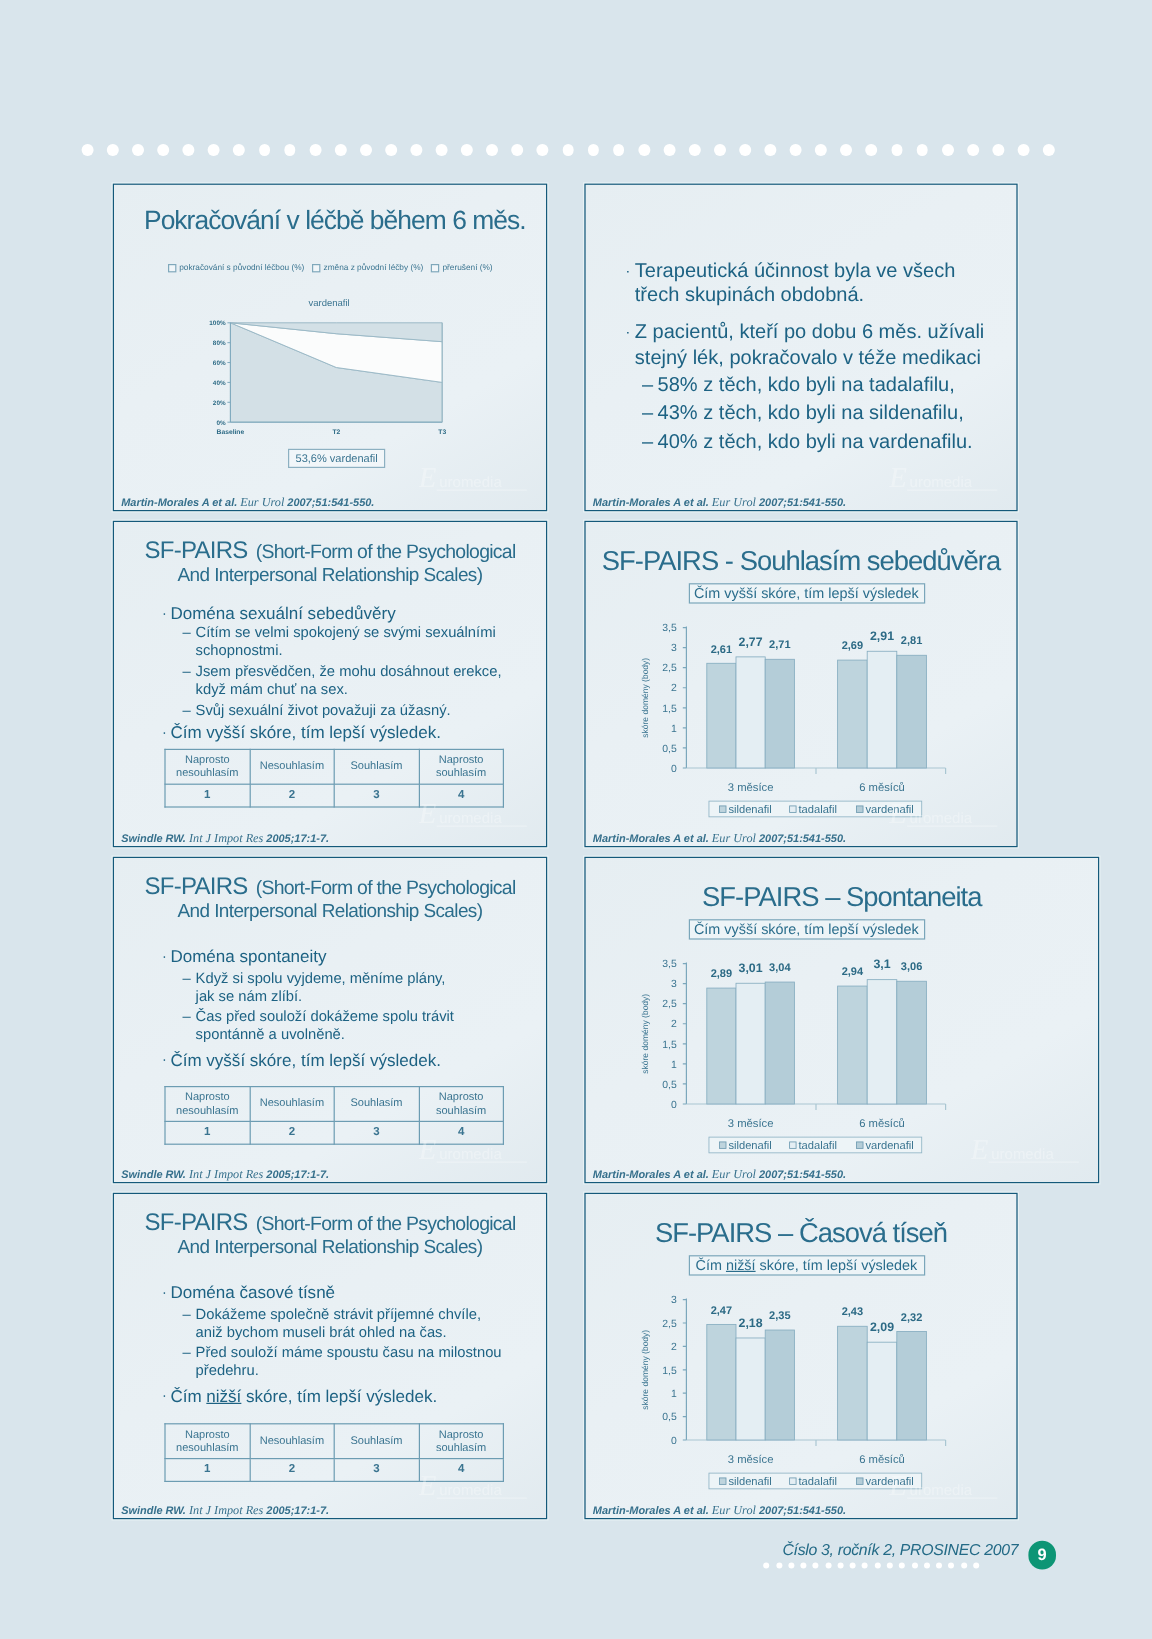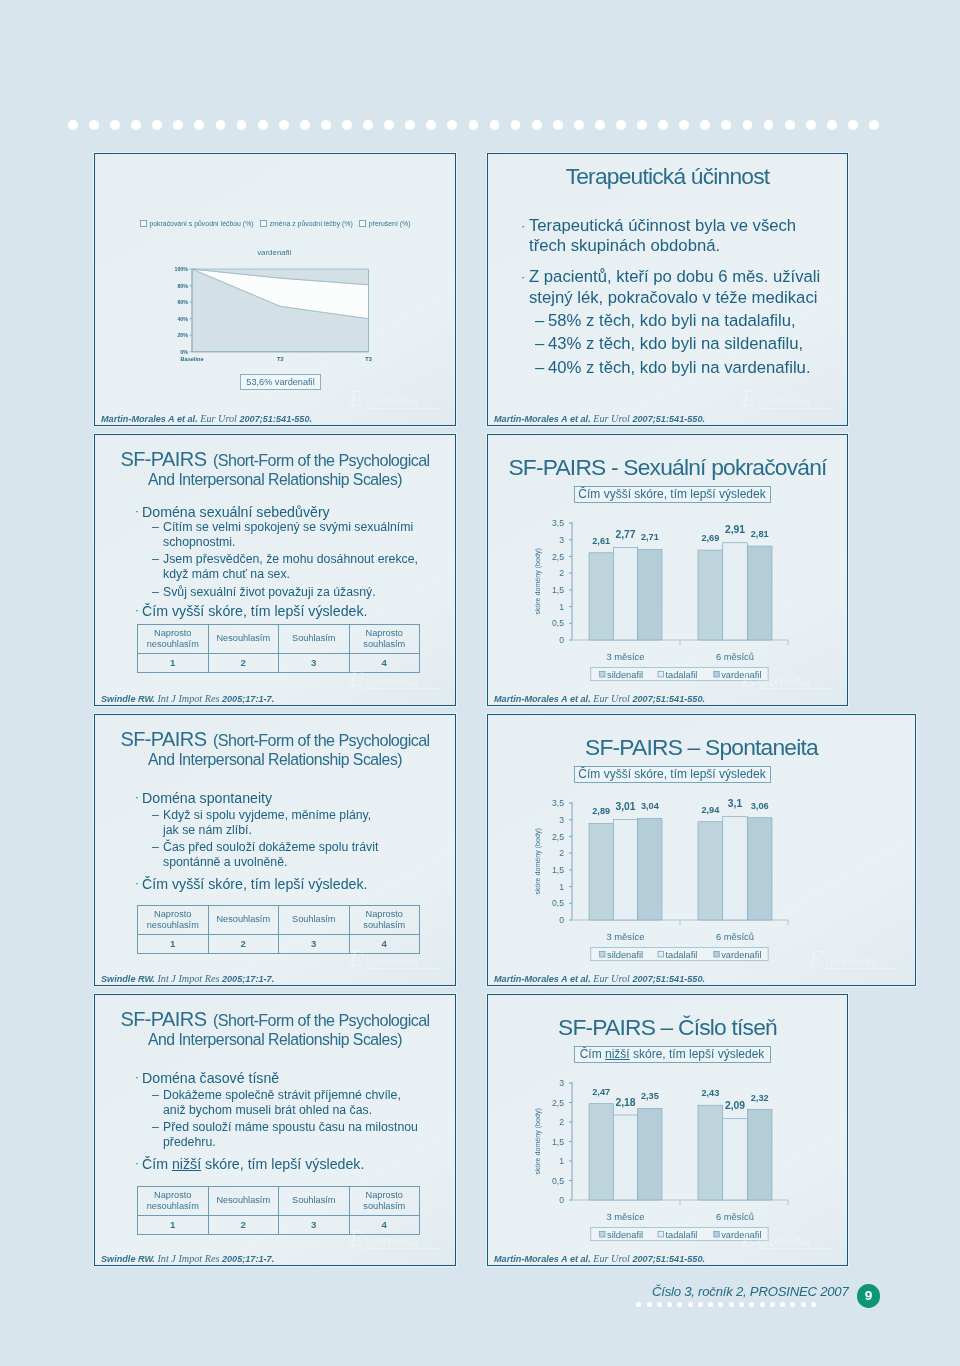--- a/index.html
+++ b/index.html
@@ -86,20 +86,21 @@
       <i style="left:674.56px;width:9.8px;height:9.8px;"></i>
       <i style="left:695.64px;width:9.8px;height:9.8px;"></i>
       <i style="left:716.7199999999999px;width:9.8px;height:9.8px;"></i>
       <i style="left:737.8px;width:9.8px;height:9.8px;"></i>
       <i style="left:758.8799999999999px;width:9.8px;height:9.8px;"></i>
       <i style="left:779.9599999999999px;width:9.8px;height:9.8px;"></i>
       <i style="left:801.04px;width:9.8px;height:9.8px;"></i>
     </div>
 
   <div class="slide" id="s1" style="left:94px;top:153px;width:362px;height:273px;">
+    <div class="title" style="top:16.5px;font-size:22px;padding-left:8px;">Pokračování v léčbě během 6 měs.</div>
     <div id="s1legend" style="position: absolute; left: 44.5px; top: 65.5px; width: 271px; display: flex; justify-content: space-between; font-size: 6.9px; color: rgb(58, 116, 144); align-items: center;">
         <span style="display:flex;align-items:center;gap:2.5px;white-space:nowrap;"><span style="width:5.4px;height:5.4px;border:0.8px solid #7fa8bb;background:#f1f6f9;display:inline-block;flex:none;"></span>pokračování s původní léčbou (%)</span>
         <span style="display:flex;align-items:center;gap:2.5px;white-space:nowrap;"><span style="width:5.4px;height:5.4px;border:0.8px solid #7fa8bb;background:#f1f6f9;display:inline-block;flex:none;"></span>změna z původní léčby (%)</span>
         <span style="display:flex;align-items:center;gap:2.5px;white-space:nowrap;"><span style="width:5.4px;height:5.4px;border:0.8px solid #7fa8bb;background:#f1f6f9;display:inline-block;flex:none;"></span>přerušení (%)</span>
       </div>
     <div id="s1chart" style="position: absolute; left: 70px; top: 92px;">
         <svg width="230" height="125">
           <text x="109.25" y="8.799999999999997" text-anchor="middle" font-size="7.9" fill="#3a7490" font-family="Liberation Sans">vardenafil</text>
           <polygon points="27.00,23.00 115.25,60.26 203.50,72.68 203.50,105.80 115.25,105.80 27.00,105.80 " fill="#d3e0e6" stroke="#9ab8c5" stroke-width="0.8"></polygon>
           <polygon points="27.00,23.00 115.25,32.11 203.50,38.73 203.50,72.68 115.25,60.26 27.00,23.00 " fill="#fbfcfc" stroke="#9ab8c5" stroke-width="0.8"></polygon>
@@ -129,21 +130,20 @@
         <svg viewBox="0 0 92 26" width="92" height="26">
           <text x="0" y="21" font-family="Liberation Serif" font-style="italic" font-size="24" fill="#ffffff">E</text>
           <text x="17" y="21" font-family="Liberation Sans" font-size="12.5" fill="#ffffff">uromedia</text>
           <line x1="15" y1="23.5" x2="90" y2="23.5" stroke="#ffffff" stroke-width="1.1"></line>
         </svg>
       </div>
   <div style="position: absolute; left: 145px; top: 219.5px; width: 81px; height: 16px; box-sizing: border-box; border: 1px solid rgb(140, 176, 193); background: rgb(241, 246, 249); text-align: center; font-size: 9.2px; color: rgb(58, 116, 144); line-height: 14px;">53,6% vardenafil</div>
     </div>
 
   <div class="slide" id="s2" style="left:487px;top:153px;width:361px;height:273px;">
-    <div class="title" style="top:8.5px;font-size:22.8px;">Terapeutická účinnost</div>
     <div id="s2bul" style="position: absolute; left: 41px; top: 62px; width: 320px; color: rgb(29, 98, 131); font-size: 16.7px;">
         <div style="line-height:20px;margin-bottom:9.5px;white-space:nowrap;"><span style="position:absolute;margin-left:-8px;font-size:13px;">·</span>Terapeutická účinnost byla ve všech<br>třech skupinách obdobná.</div>
         <div style="line-height:21.5px;white-space:nowrap;"><span style="position:absolute;margin-left:-8px;font-size:13px;">·</span>Z pacientů, kteří po dobu 6 měs. užívali<br>stejný lék, pokračovalo v téže medikaci</div>
         <div style="line-height:23.5px;margin-left:19px;white-space:nowrap;"><span style="position:absolute;margin-left:-13px;">–</span>58% z těch, kdo byli na tadalafilu,</div>
         <div style="line-height:23.5px;margin-left:19px;white-space:nowrap;"><span style="position:absolute;margin-left:-13px;">–</span>43% z těch, kdo byli na sildenafilu,</div>
         <div style="line-height:23.5px;margin-left:19px;white-space:nowrap;"><span style="position:absolute;margin-left:-13px;">–</span>40% z těch, kdo byli na vardenafilu.</div>
       </div>
     <div class="cite"><span>Martin-Morales A et al. </span><b>Eur Urol</b><span> 2007;51:541-550.</span></div>
     <div class="wm">
         <svg viewBox="0 0 92 26" width="92" height="26">
@@ -188,21 +188,21 @@
     <div class="wm">
         <svg viewBox="0 0 92 26" width="92" height="26">
           <text x="0" y="21" font-family="Liberation Serif" font-style="italic" font-size="24" fill="#ffffff">E</text>
           <text x="17" y="21" font-family="Liberation Sans" font-size="12.5" fill="#ffffff">uromedia</text>
           <line x1="15" y1="23.5" x2="90" y2="23.5" stroke="#ffffff" stroke-width="1.1"></line>
         </svg>
       </div>
   </div>
 
   <div class="slide" id="s4" style="left:487px;top:434px;width:361px;height:272px;">
-    <div class="title" style="top:18.5px;font-size:22.8px;">SF-PAIRS - Sexuální pokračování</div>
+    <div class="title" style="top:18.5px;font-size:22.8px;">SF-PAIRS - Souhlasím sebedůvěra</div>
     <div id="s4sub" style="position: absolute; left: 85.5px; top: 50.5px; width: 197px; height: 17.4px; box-sizing: border-box; border: 1px solid rgb(122, 166, 186); background: rgb(237, 244, 247); text-align: center; font-size: 12px; color: rgb(42, 109, 140); line-height: 15.4px;"><span>Čím vyšší skóre, tím lepší výsledek</span></div>
     <div id="s4chart" style="position: absolute; left: 22px; top: 78px;">
         <svg width="312" height="170" viewBox="0 0 312 170">
           <line x1="62" y1="9" x2="62" y2="127" stroke="#7ba7bc" stroke-width="1"></line>
           <line x1="62" y1="127" x2="278" y2="127" stroke="#a9c6d2" stroke-width="1"></line>
           <line x1="59" y1="127" x2="62" y2="127" stroke="#7ba7bc" stroke-width="1"></line>
           <text x="54" y="130.1" text-anchor="end" font-size="8.7" fill="#3a7490" font-family="Liberation Sans">0</text>
           <line x1="59" y1="110.28571428571429" x2="62" y2="110.28571428571429" stroke="#7ba7bc" stroke-width="1"></line>
           <text x="54" y="113.38571428571429" text-anchor="end" font-size="8.7" fill="#3a7490" font-family="Liberation Sans">0,5</text>
           <line x1="59" y1="93.57142857142858" x2="62" y2="93.57142857142858" stroke="#7ba7bc" stroke-width="1"></line>
@@ -384,21 +384,21 @@
     <div class="wm">
         <svg viewBox="0 0 92 26" width="92" height="26">
           <text x="0" y="21" font-family="Liberation Serif" font-style="italic" font-size="24" fill="#ffffff">E</text>
           <text x="17" y="21" font-family="Liberation Sans" font-size="12.5" fill="#ffffff">uromedia</text>
           <line x1="15" y1="23.5" x2="90" y2="23.5" stroke="#ffffff" stroke-width="1.1"></line>
         </svg>
       </div>
   </div>
 
   <div class="slide" id="s8" style="left:487px;top:994px;width:361px;height:272px;">
-    <div class="title" style="top:18.5px;font-size:22.8px;">SF-PAIRS – Číslo tíseň</div>
+    <div class="title" style="top:18.5px;font-size:22.8px;">SF-PAIRS – Časová tíseň</div>
     <div id="s8sub" style="position: absolute; left: 85.5px; top: 50.5px; width: 197px; height: 17.4px; box-sizing: border-box; border: 1px solid rgb(122, 166, 186); background: rgb(237, 244, 247); text-align: center; font-size: 12px; color: rgb(42, 109, 140); line-height: 15.4px;"><span>Čím <u>nižší</u> skóre, tím lepší výsledek</span></div>
     <div id="s8chart" style="position: absolute; left: 22px; top: 78px;">
         <svg width="312" height="170" viewBox="0 0 312 170">
           <line x1="62" y1="9" x2="62" y2="127" stroke="#7ba7bc" stroke-width="1"></line>
           <line x1="62" y1="127" x2="278" y2="127" stroke="#a9c6d2" stroke-width="1"></line>
           <line x1="59" y1="127" x2="62" y2="127" stroke="#7ba7bc" stroke-width="1"></line>
           <text x="54" y="130.1" text-anchor="end" font-size="8.7" fill="#3a7490" font-family="Liberation Sans">0</text>
           <line x1="59" y1="107.5" x2="62" y2="107.5" stroke="#7ba7bc" stroke-width="1"></line>
           <text x="54" y="110.6" text-anchor="end" font-size="8.7" fill="#3a7490" font-family="Liberation Sans">0,5</text>
           <line x1="59" y1="88" x2="62" y2="88" stroke="#7ba7bc" stroke-width="1"></line>

